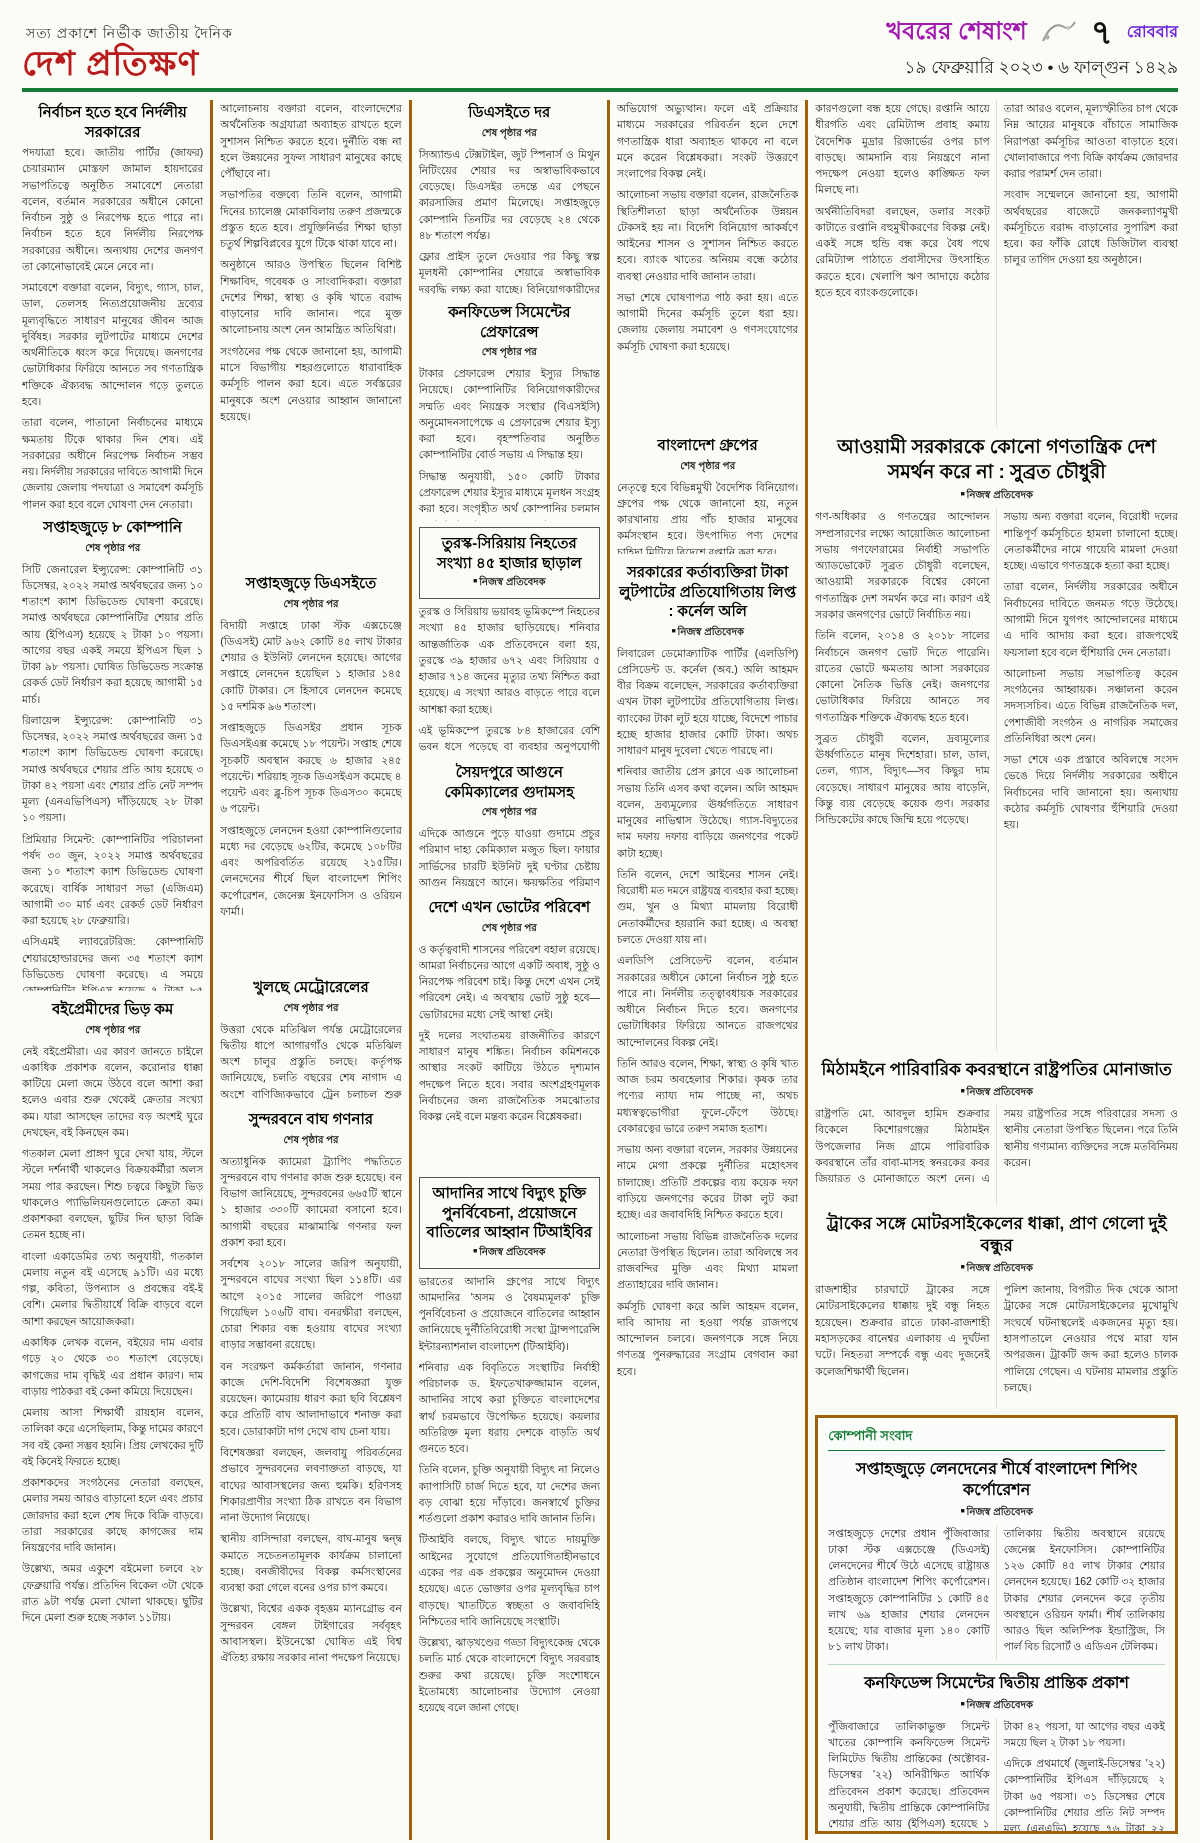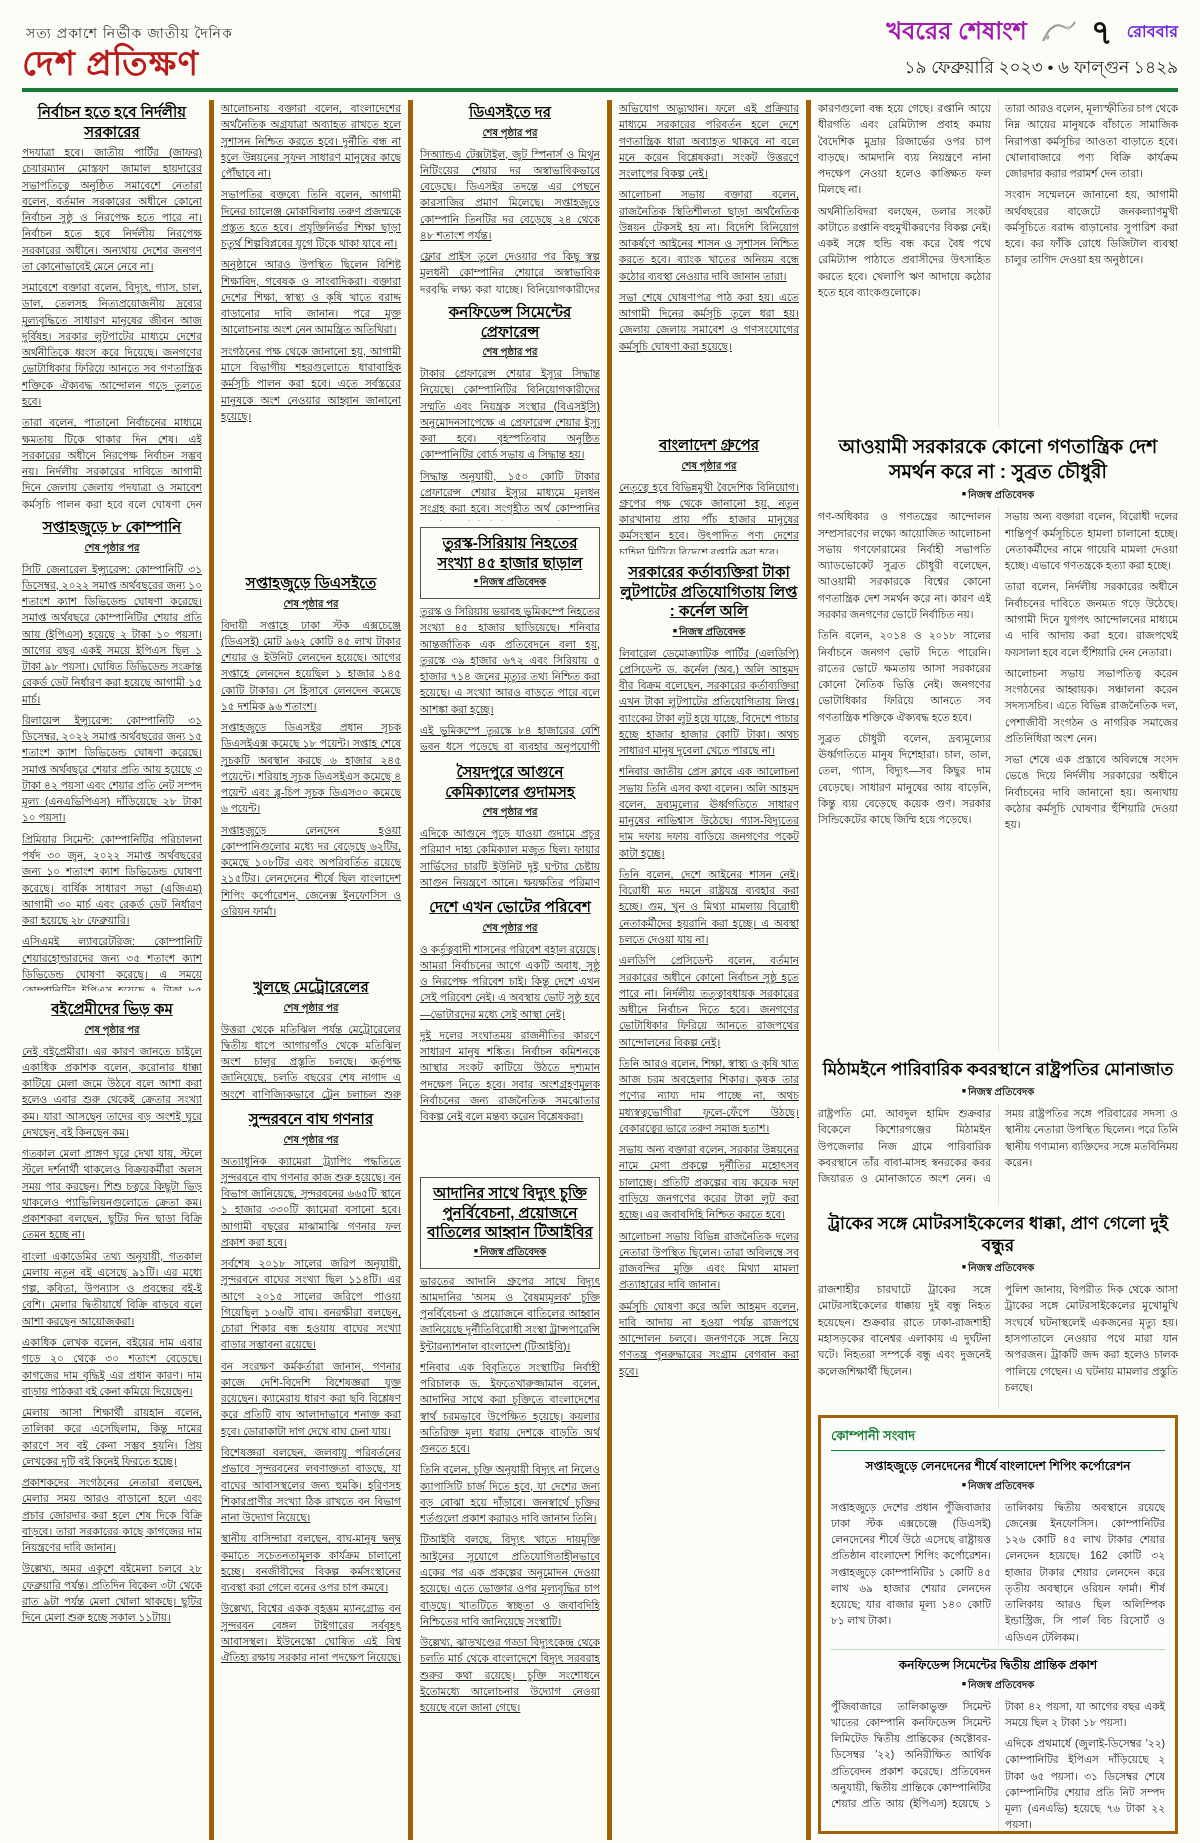--- a/index.html
+++ b/index.html
@@ -16,41 +16,41 @@
   .hdr-right{display:flex;flex-direction:column;align-items:flex-end;}
   .hdr-row{display:flex;align-items:center;gap:14px;}
   .section-title{font-size:24px;font-weight:bold;color:#a21caf;}
   .ornament{display:inline-flex;align-items:center;}
   .pageno{font-size:34px;font-weight:bold;color:#111;line-height:1;}
   .weekday{font-size:16px;font-weight:bold;color:#6d28d9;}
   .dateline{font-size:17px;color:#222;margin-top:2px;}
   .green-rule{height:4px;background:#157a36;margin-top:6px;}
   
   .content{display:flex;margin-top:8px;height:1740px;}
-  .ncol{flex:1 1 0;padding:0 7px;border-right:5px solid #a16207;overflow:hidden;text-decoration:underline;}
+  .ncol{flex:1 1 0;padding:0 7px;border-right:3px solid #a16207;overflow:hidden;}
   .ncol:first-child{padding-left:0;}
   .span2{flex:2 2 0;padding:0 0 0 7px;overflow:hidden;}
   
   .art{box-sizing:border-box;padding-bottom:6px;display:flex;flex-direction:column;overflow:hidden;}
   .hl{font-size:15px;font-weight:bold;text-align:center;line-height:1.3;margin:2px 0 3px;color:#000;}
   .hl-lg{font-size:19px;}
   .hl-md{font-size:17px;}
   .byline{font-size:10px;font-weight:bold;text-align:center;margin:0 0 4px;color:#222;}
   .byline.reporter::before{content:"■ ";font-size:7px;vertical-align:2px;color:#111;}
   .hl-frame{border:1px solid #555;padding:5px 4px 3px;margin:0 0 4px;}
   .hl-frame .hl{margin:0 0 2px;}
   .body{flex:1;overflow:hidden;}
   .body p{font-size:10.5px;line-height:1.55;text-align:justify;margin:0 0 5px;color:#1b1b1b;}
   .two-col{column-count:2;column-gap:14px;column-rule:1px solid #ddddd5;}
   
   .company-box{box-sizing:border-box;border:3px solid #a16207;background:#fbfdfa;
     padding:8px 10px;overflow:hidden;display:flex;flex-direction:column;}
   .box-label{color:#157a36;font-weight:bold;font-size:13px;border-bottom:1px solid #157a36;
     padding-bottom:3px;margin-bottom:6px;}
-  .box-art .hl{font-size:12px;}
+  .box-art .hl{font-size:16px;}
   .box-divider{border-top:1px solid #bcd6c2;margin:4px 0 6px;}
 </style>
 </head>
 <body>
 
 <div class="page">
 
   <header class="hdr">
     <div class="mast">
       <div class="tagline">সত্য প্রকাশে নির্ভীক জাতীয় দৈনিক</div>

